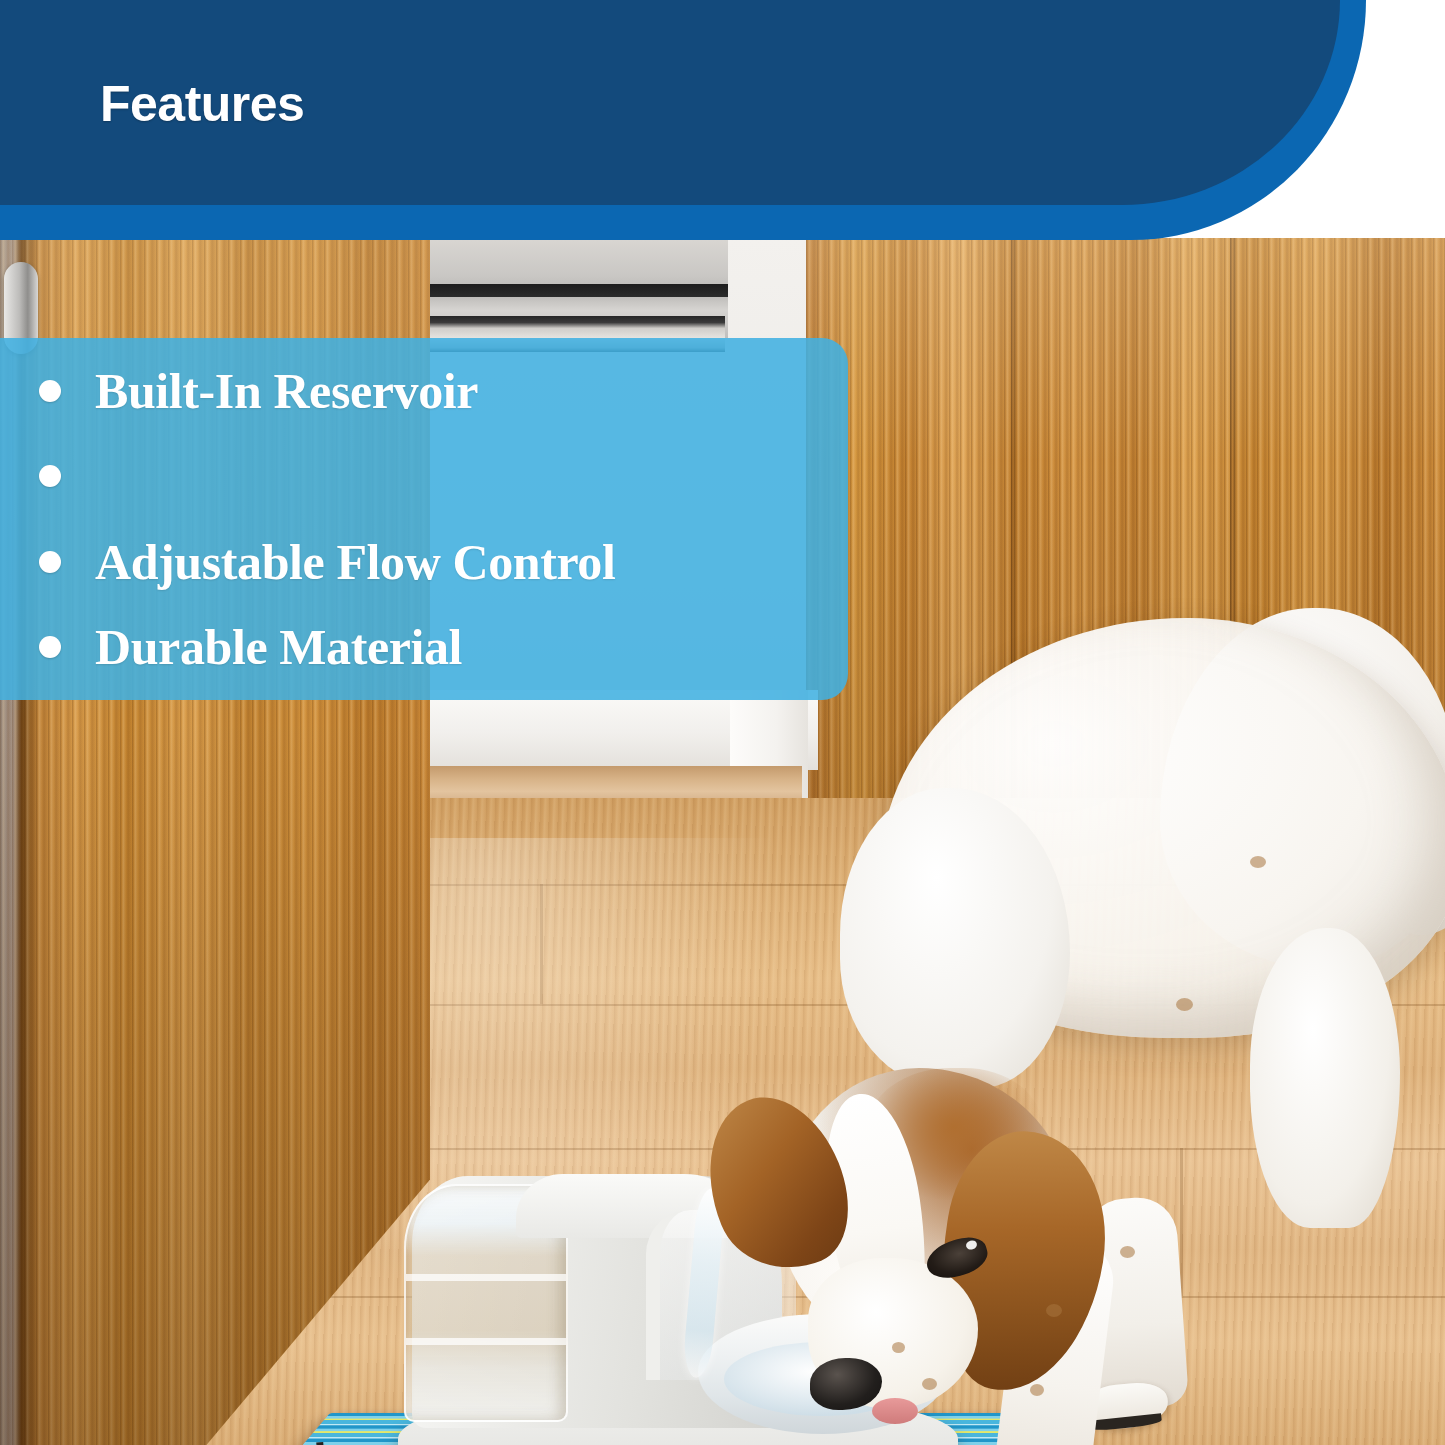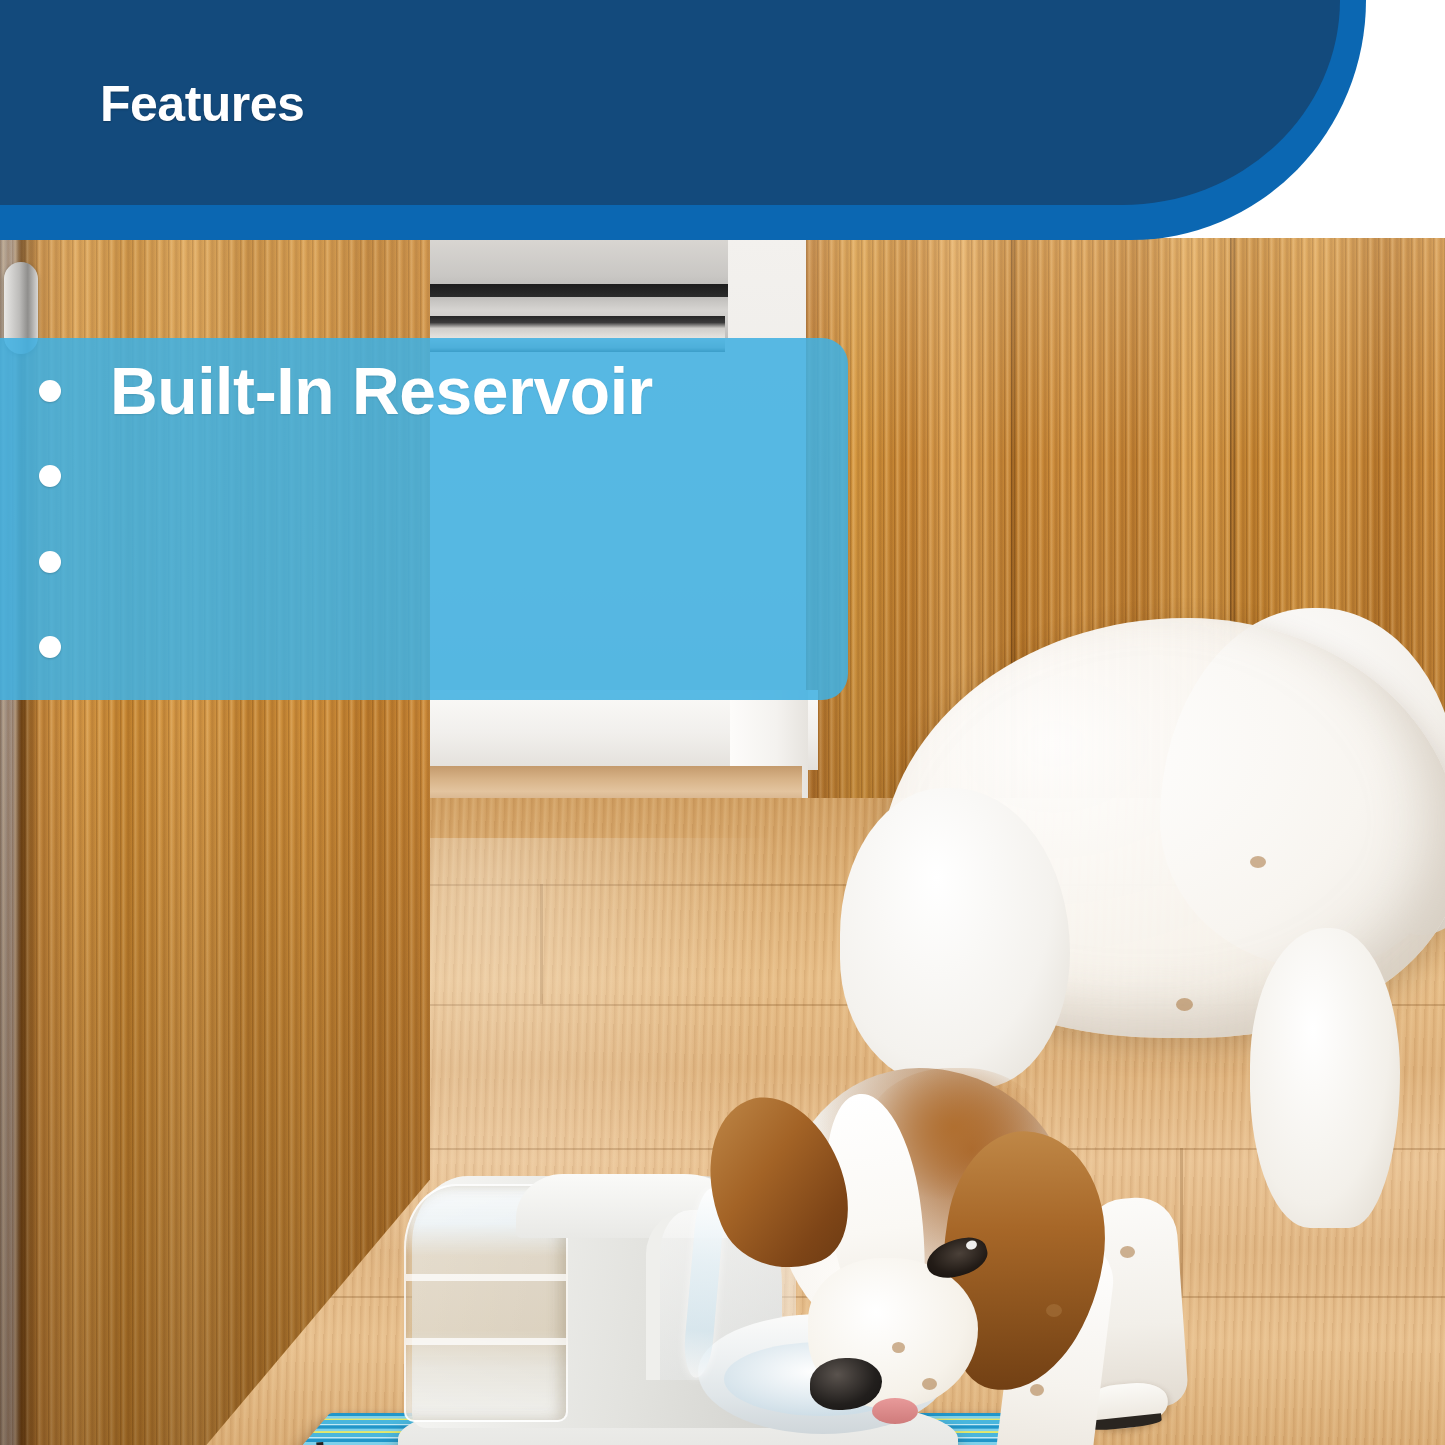--- a/index.html
+++ b/index.html
@@ -328,25 +328,24 @@
     display:flex; flex-direction:column; justify-content:center;
     padding:10px 0 10px 0;
   }
   .feat-row{ display:flex; align-items:center; height:88px; }
   .feat-bullet{
     width:22px; height:22px; border-radius:50%; background:#ffffff;
     margin-left:39px; margin-right:34px; flex:0 0 auto;
     box-shadow:0 1px 2px rgba(0,0,0,.18);
   }
   .feat-label{
-    color:#ffffff; font-size:66px; font-weight:bold; line-height:1;
+    color:#ffffff; font-size:50px; font-weight:bold; line-height:1;
     letter-spacing:-0.4px; white-space:nowrap;
-    font-family:Liberation Sans, sans-serif;
+    font-family:Liberation Serif, serif;
     text-shadow:0 1px 2px rgba(0,0,0,.12);
-    margin-left:15px;
   }
 </style>
 </head>
 <body>
 
 <div id="stage">
 
   <div id="photo">
 
     <div class="wall-grey"></div>
@@ -441,21 +440,23 @@
       <span class="feat-bullet"></span>
       <span class="feat-label">Built-In Reservoir</span>
     </div>
 
     <div class="feat-row">
       <span class="feat-bullet"></span>
     </div>
 
     <div class="feat-row">
       <span class="feat-bullet"></span>
+      <span class="feat-label">Adjustable Flow Control</span>
     </div>
 
     <div class="feat-row">
       <span class="feat-bullet"></span>
+      <span class="feat-label">Durable Material</span>
     </div>
 
   </div>
 
 </div>
 
 </body></html>

